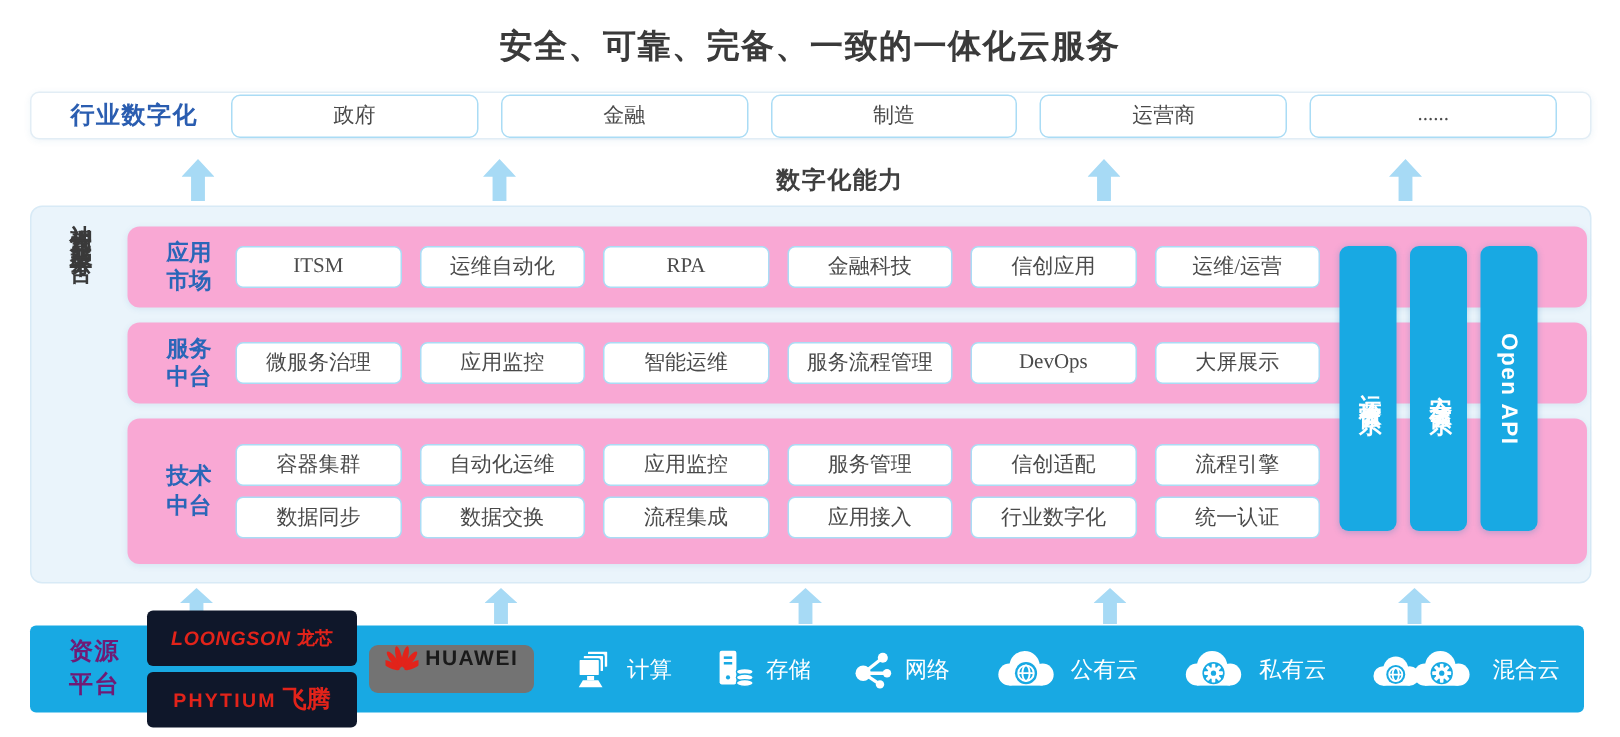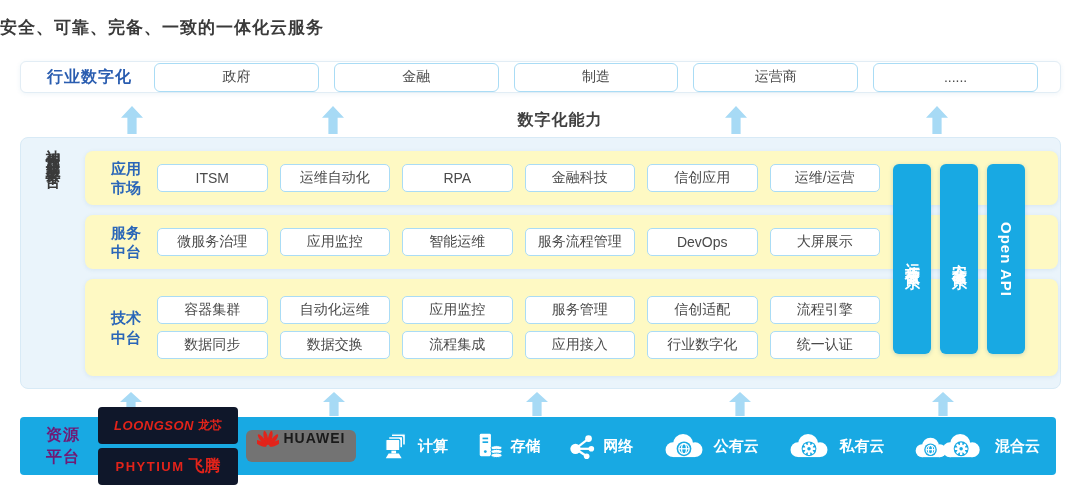--- a/index.html
+++ b/index.html
@@ -1,44 +1,44 @@
 <!DOCTYPE html>
 <html><head>
 <meta charset="utf-8">
 <style>
   * { margin:0; padding:0; box-sizing:border-box; }
   body { background:#fff; font-family:"Liberation Sans","DejaVu Sans",sans-serif; }
   .stage { position:relative; width:1080px; height:491px; background:#fff; overflow:hidden; }
 
-  .title { position:absolute; top:16px; left:0; width:100%; 
-           font-size:17px; font-weight:bold; color:#3a3a3a; letter-spacing:1px; }
+  .title { position:absolute; top:16px; left:0; width:100%; text-align:center;
+           font-size:22px; font-weight:bold; color:#3a3a3a; letter-spacing:1px; }
 
   
   .industry-row { position:absolute; left:20px; top:61px; width:1041px; height:32px;
     background:#fff; border:1px solid #e2edf5; border-radius:6px;
     box-shadow:0 1px 5px rgba(40,110,170,.08);
     display:flex; align-items:center; padding:0 22px 0 26px; gap:15px; }
   .industry-label { font-size:16px; font-weight:bold; color:#2a5db0; width:92px; flex:none; letter-spacing:1px; }
   .chip { flex:1; height:29px; background:#fff; border:1.5px solid #aadcf5; border-radius:6px;
-    display:flex; align-items:center; justify-content:center; font-size:14px; color:#4a4a4a; }
+    display:flex; align-items:center; justify-content:center; font-size:14px; color:#4a4a4a;font-family:Liberation Serif, serif; }
 
   
   .up-arrow { position:absolute; width:22px; height:28px; background:#a7daf5;
     clip-path:polygon(50% 0,100% 42%,71% 42%,71% 100%,29% 100%,29% 42%,0 42%); }
   .up-arrow.short { height:24px; }
   .cap-label { position:absolute; top:110px; left:420px; width:280px; text-align:center;
     font-size:16px; font-weight:bold; color:#3f3f3f; letter-spacing:1px; }
 
   
   .main-box { position:absolute; left:20px; top:137px; width:1041px; height:252px;
     background:#eaf4fb; border:1px solid #d8eaf6; border-radius:8px; }
   .platform-name { position:absolute; left:22px; top:0; height:100%;
     display:flex; align-items:center; writing-mode:vertical-rl; text-orientation:upright;
     font-size:15px; font-weight:bold; color:#3a3a3a; letter-spacing:3px; }
-  .section { position:absolute; left:64px; width:973px; background:#fef9c3; border-radius:8px;
+  .section { position:absolute; left:64px; width:973px; background:#f9a8d4; border-radius:8px;
     box-shadow:0 1px 4px rgba(40,110,170,.10);
     display:flex; align-items:center; padding-left:18px; }
   .section.s1 { top:13px;  height:54px; }
   .section.s2 { top:77px;  height:54px; }
   .section.s3 { top:141px; height:97px; }
   .section-label { width:46px; flex:none; margin-right:8px; text-align:center;
     font-size:15px; font-weight:bold; color:#2a66b8; line-height:1.3; }
   .rows { flex:1; display:flex; flex-direction:column; gap:7px; padding-right:178px; }
   .row { display:flex; gap:12px; }
   .row .chip { height:28px; border-radius:5px; }
@@ -60,21 +60,21 @@
   .pill { background:#0f172a; border-radius:4px; height:37px; display:flex; align-items:center;
     justify-content:center; gap:4px; }
   .loong-en { color:#e2231a; font-weight:bold; font-style:italic; font-size:13px; letter-spacing:.5px; }
   .loong-cn { color:#e2231a; font-weight:bold; font-size:12px; }
   .phy-en { color:#e2231a; font-weight:bold; font-size:13px; letter-spacing:1.5px; }
   .phy-cn { color:#e2231a; font-weight:bold; font-size:16px; }
   .huawei-pill { background:#737373; border-radius:6px; width:110px; height:32px; flex:none;
     display:flex; align-items:flex-start; justify-content:center; gap:5px; margin-right:6px; }
   .huawei-name { color:#1a1a1a; font-weight:bold; font-size:14px; letter-spacing:1px; }
   .res-items { flex:1; display:flex; align-items:center; justify-content:space-between; margin-left:20px; }
-  .res-item { display:flex; align-items:center; gap:6px; color:#fff; font-size:15px; font-weight:bold; }
+  .res-item { display:flex; align-items:center; gap:6px; color:#fff; font-size:15px; font-weight:normal; }
   .res-item svg { display:block; }
 </style>
 </head>
 <body>
 
 <div class="stage">
 
   <div class="title">安全、可靠、完备、一致的一体化云服务</div>
 
   <div class="industry-row">

